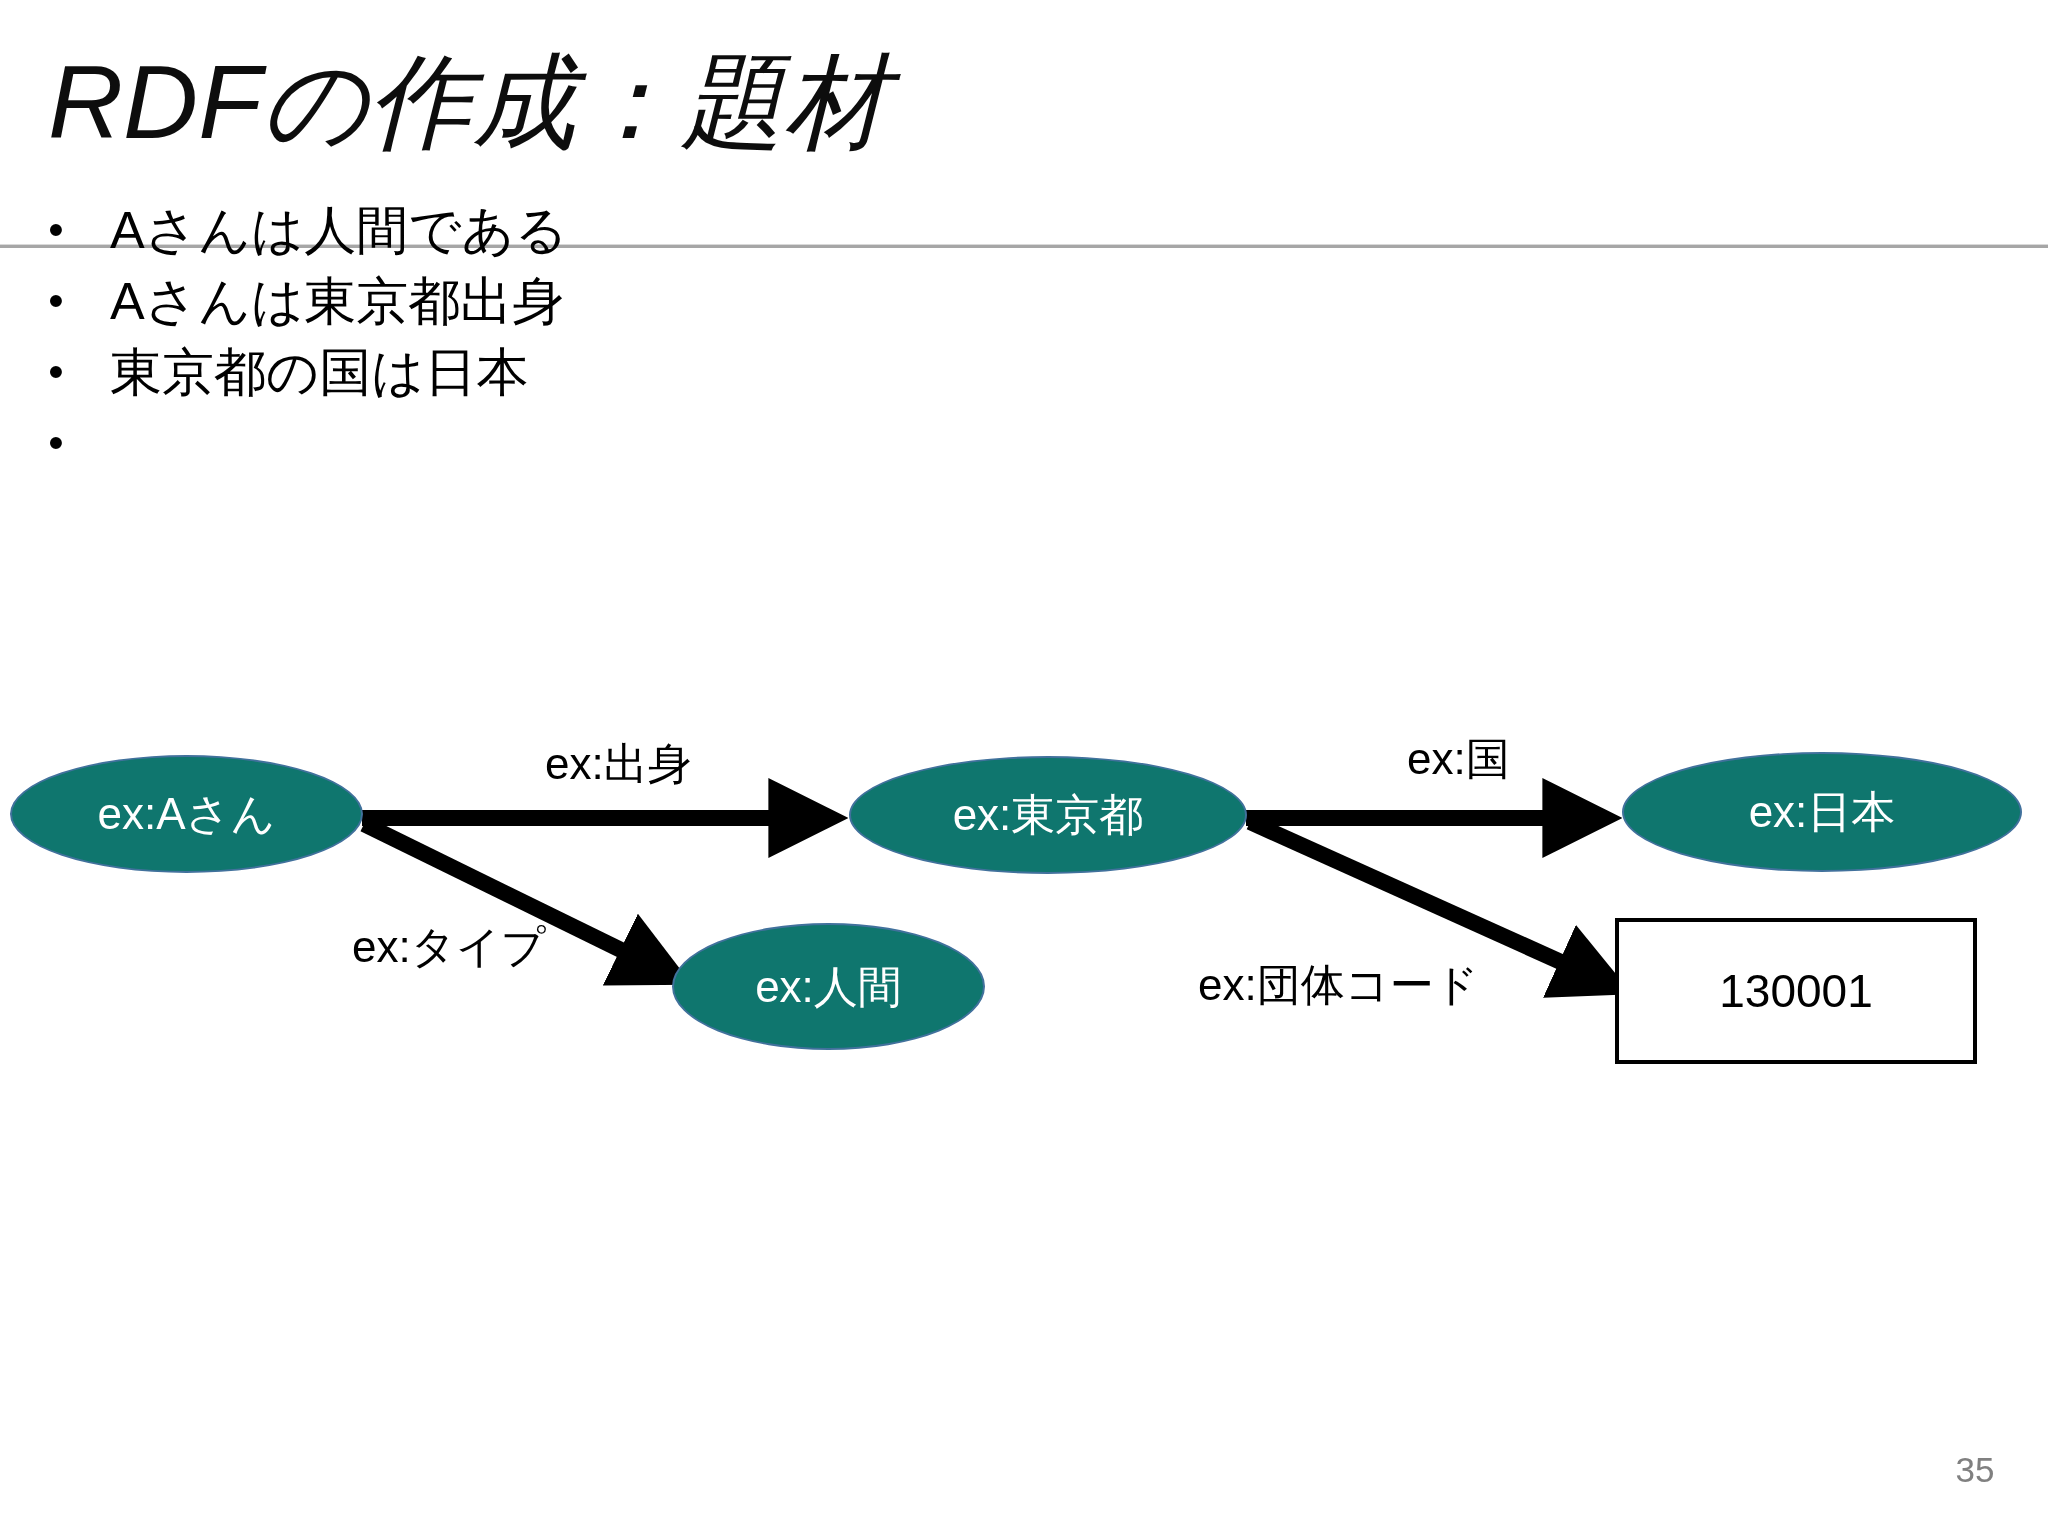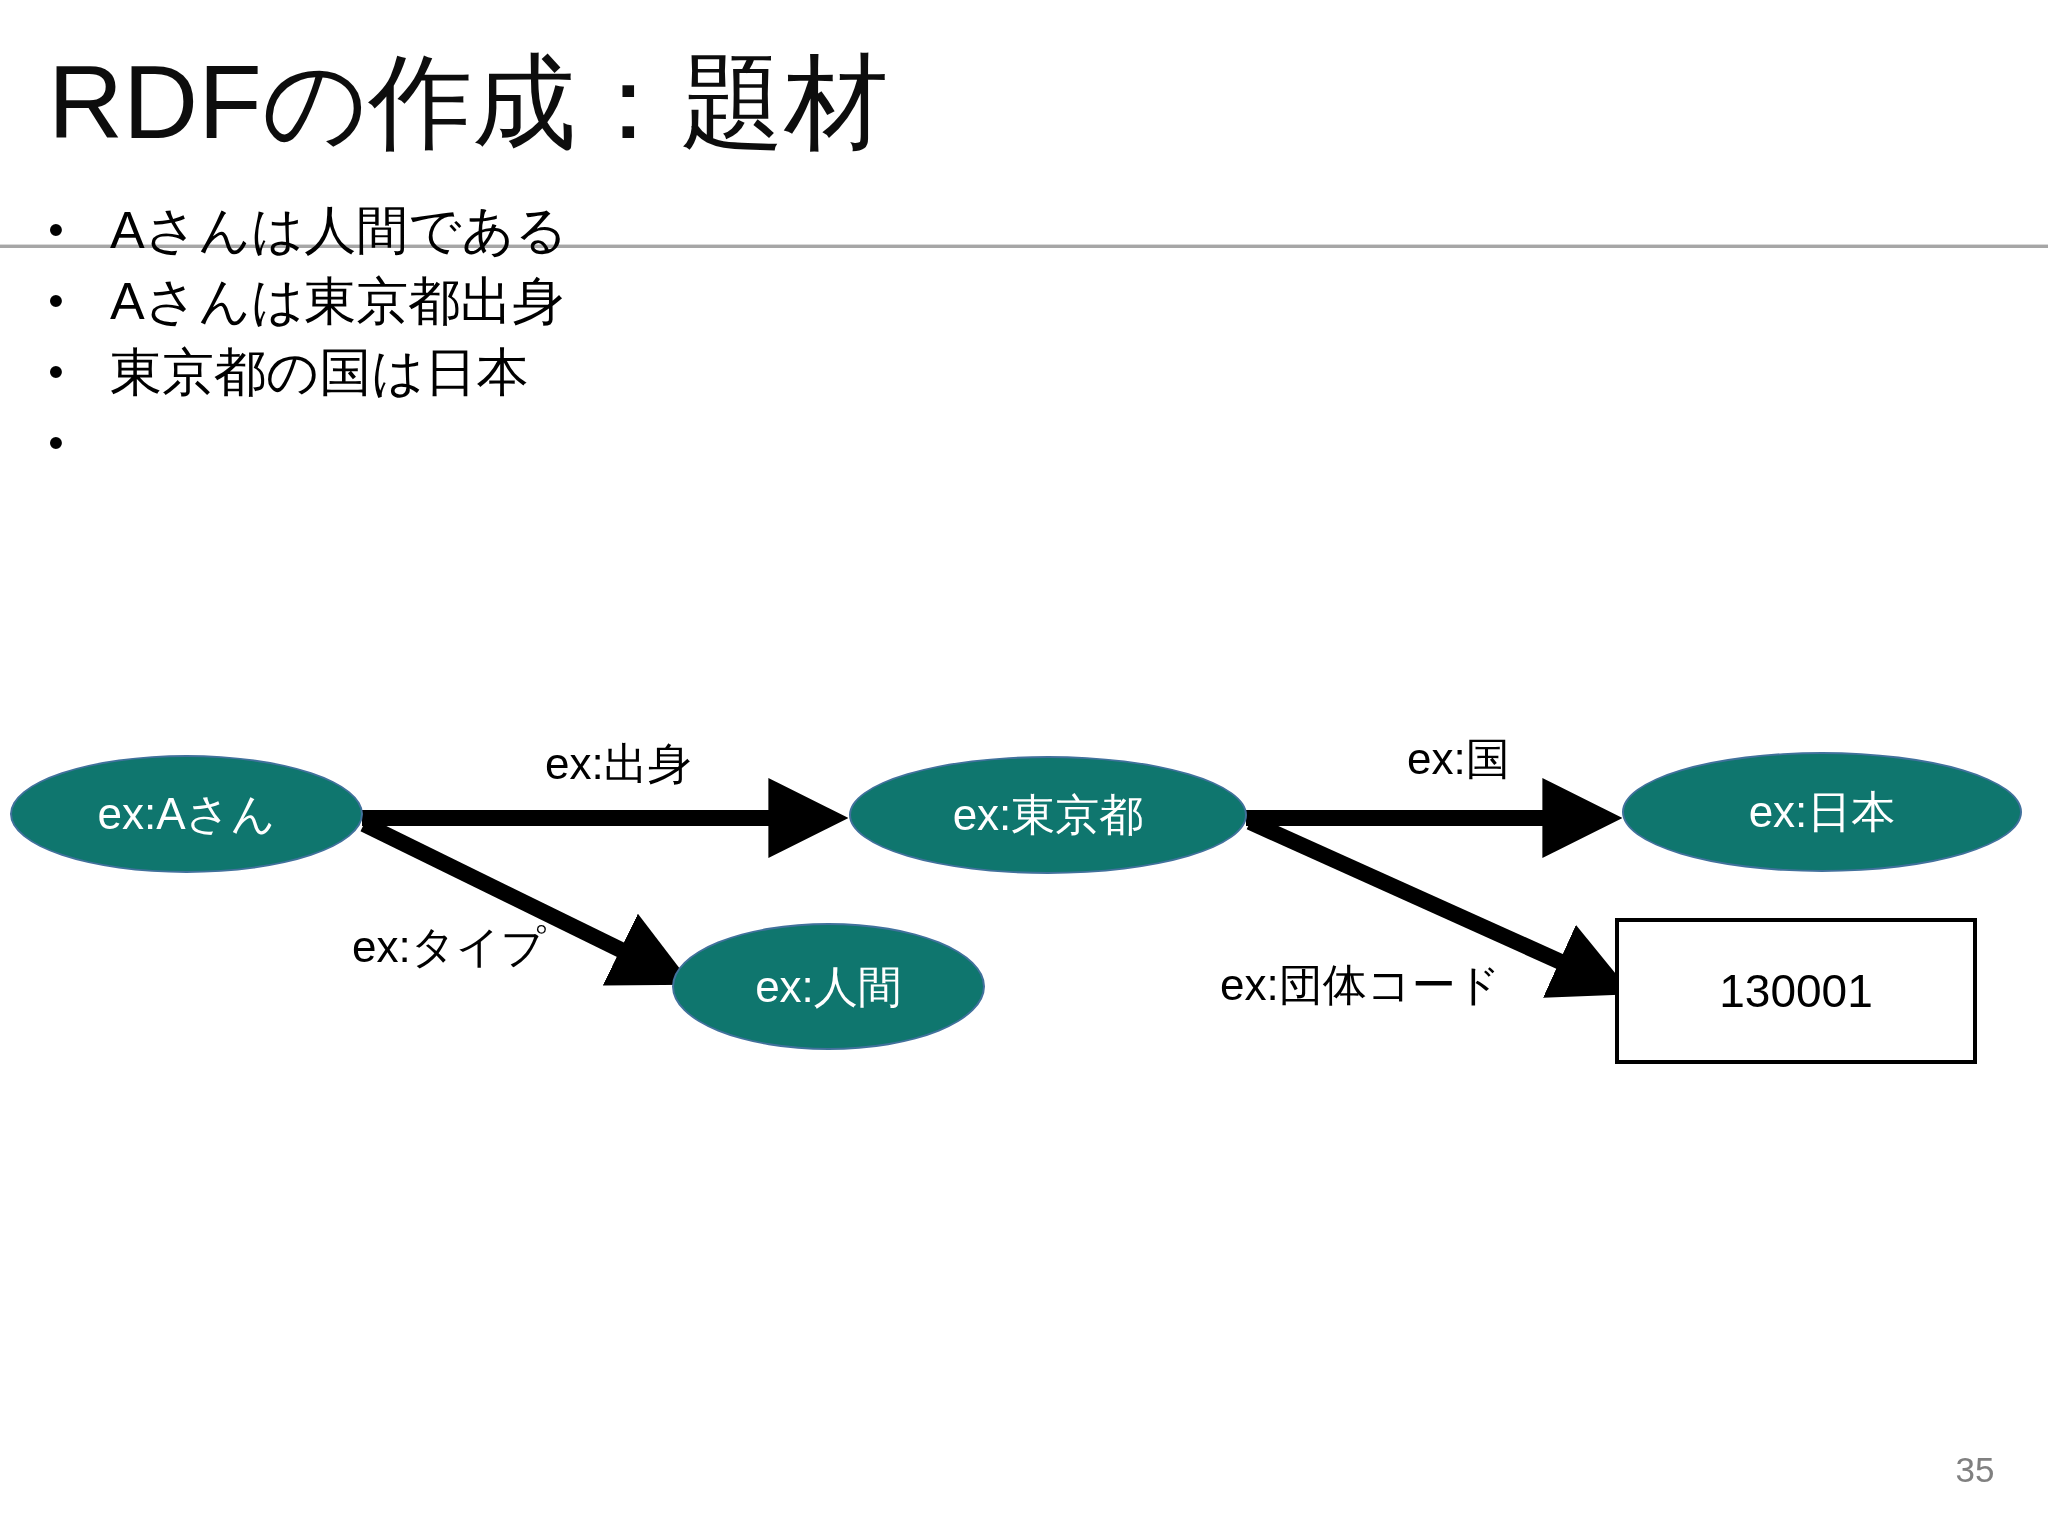--- a/index.html
+++ b/index.html
@@ -26,20 +26,21 @@
     left: 48px;
     top: 22px;
     width: 1800px;
     height: 180px;
     font-size: 104px;
     line-height: 160px;
     font-weight: 400;
     letter-spacing: 0px;
     color: #0d0d0d;
     white-space: nowrap;
+    font-style: italic;
   }
   #title-divider {
     position: absolute;
     left: 0px;
     top: 244px;
     width: 2048px;
     height: 3px;
     background: #a6a6a6;
     border-top: 1px solid #d9d9d9;
   }
@@ -177,21 +178,21 @@
       <line x1="364" y1="824" x2="672" y2="975" stroke="#000000" stroke-width="16" marker-end="url(#ahead)"></line>
 
       <line x1="1246" y1="818" x2="1600" y2="818" stroke="#000000" stroke-width="16" marker-end="url(#ahead)"></line>
 
       <line x1="1250" y1="822" x2="1612" y2="985" stroke="#000000" stroke-width="16" marker-end="url(#ahead)"></line>
     </svg>
 
     <div class="edge-label" style="left:545px; top:742px;">ex:出身</div>
     <div class="edge-label" style="left:352px; top:925px;">ex:タイプ</div>
     <div class="edge-label" style="left:1407px; top:737px;">ex:国</div>
-    <div class="edge-label" style="left:1198px; top:963px;margin-left:22px;">ex:団体コード</div>
+    <div class="edge-label" style="left:1198px; top:963px;">ex:団体コード</div>
 
     <div class="node-ellipse" style="left:10px; top:755px; width:353px; height:118px;">ex:Aさん</div>
 
     <div class="node-ellipse" style="left:849px; top:756px; width:398px; height:118px;">ex:東京都</div>
 
     <div class="node-ellipse" style="left:1622px; top:752px; width:400px; height:120px;">ex:日本</div>
 
     <div class="node-ellipse" style="left:672px; top:923px; width:313px; height:127px;">ex:人間</div>
 
     <div class="node-literal" style="left:1615px; top:918px; width:362px; height:146px;">130001</div>

